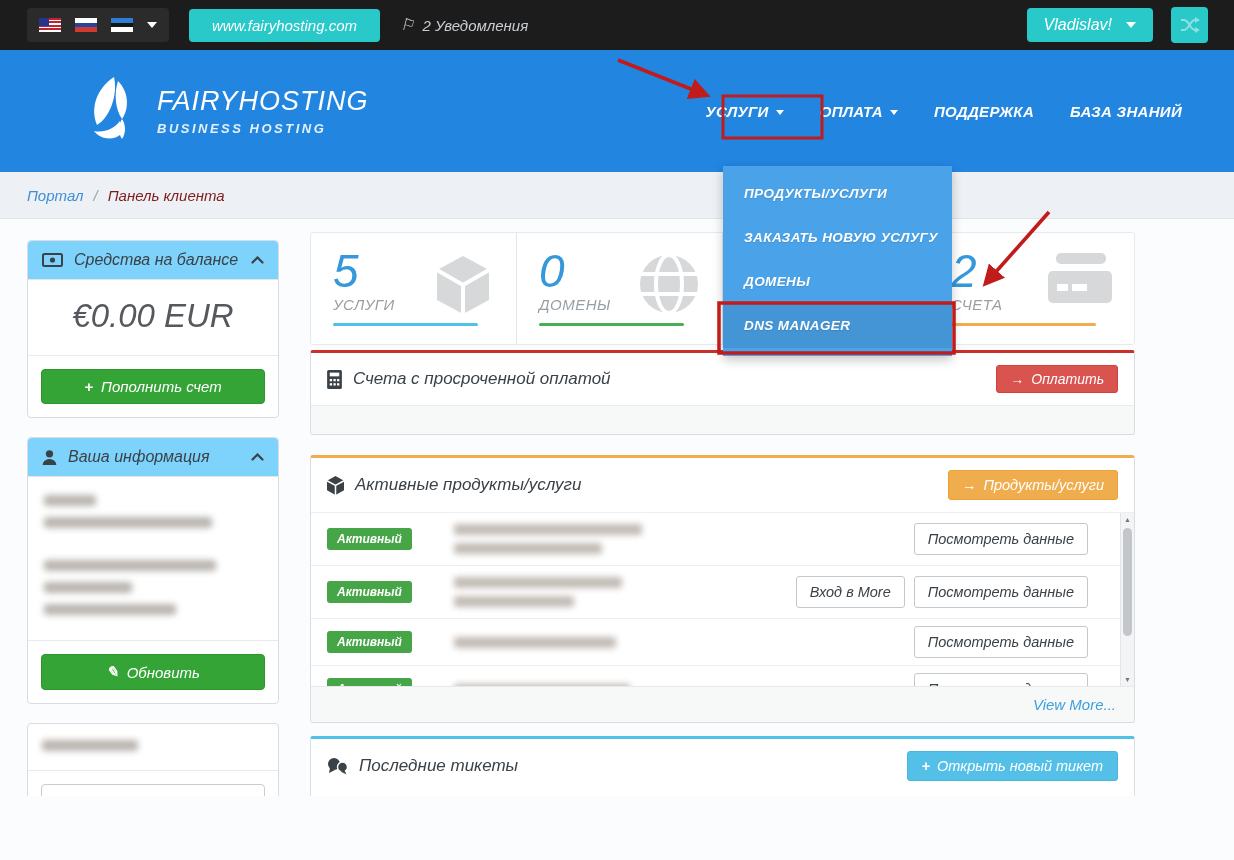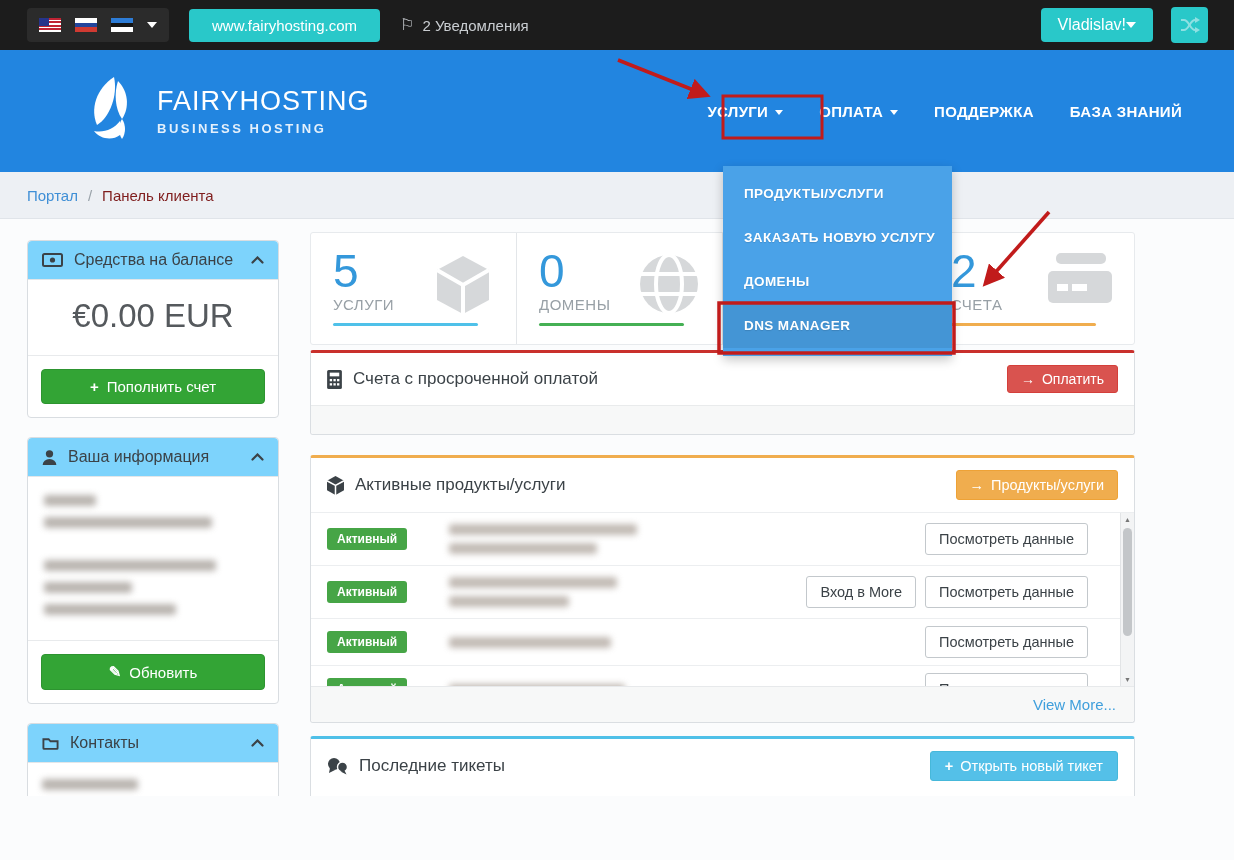--- a/index.html
+++ b/index.html
@@ -1,34 +1,34 @@
 <!DOCTYPE html>
 <html><head>
 <meta charset="utf-8">
 <style>
   * { box-sizing: border-box; margin: 0; padding: 0; }
   html,body { width:1234px; height:860px; overflow:hidden; }
   body { font-family:"Liberation Sans", sans-serif; background:#fbfcfd; color:#3b4247; }
-  .page { position:relative; width:1234px; height:796px; overflow:hidden; }
+  .page { position:relative; width:1234px; height:796px; overflow:hidden;font-style:italic; }
 
   
   .topbar { height:50px; background:#1c1c1c; display:flex; align-items:center; justify-content:space-between; padding:0 26px 0 27px; }
   .tb-left { display:flex; align-items:center; gap:20px; }
   .flags-box { background:#2b2b2b; border-radius:4px; padding:10px 12px; display:flex; align-items:center; gap:14px; }
   .flag { width:22px; height:14px; display:inline-block; position:relative; }
   .flag-us { background:repeating-linear-gradient(180deg,#bf2333 0 1.7px,#fff 1.7px 3.4px); }
   .flag-us::after { content:""; position:absolute; left:0; top:0; width:10px; height:8px; background:#26348b; }
   .flag-ru { background:linear-gradient(180deg,#fff 0 33%,#23459c 33% 66%,#d03a32 66%); }
   .flag-ee { background:linear-gradient(180deg,#2d7cd6 0 33%,#141414 33% 66%,#fff 66%); }
   .tri-down { width:0; height:0; border-left:5px solid transparent; border-right:5px solid transparent; border-top:6px solid #fff; }
   .domain-btn { background:#29c8c9; color:#fff; font-size:15px; padding:8px 23px; border-radius:4px; cursor:pointer; }
   .notif { display:flex; align-items:center; gap:8px; color:#c9cdd1; font-size:15px; cursor:pointer; }
   .notif .gl { font-size:16px; line-height:1; }
   .tb-right { display:flex; align-items:center; gap:18px; }
-  .user-btn { background:#29c8c9; color:#fff; font-size:16px; padding:8px 17px; border-radius:4px; display:flex; align-items:center; gap:0; cursor:pointer; }
+  .user-btn { background:#29c8c9; color:#fff; font-size:16px; padding:8px 17px; border-radius:4px; display:flex; align-items:center; gap:14px; cursor:pointer; }
   .shuffle-btn { background:#29c8c9; width:37px; height:36px; border-radius:4px; display:flex; align-items:center; justify-content:center; cursor:pointer; }
 
   
   .bluebar { height:122px; background:#2285e0; display:flex; align-items:center; justify-content:space-between; padding:0 48px 0 84px; }
   .logo { display:flex; align-items:center; gap:15px; cursor:pointer; }
   .logo-t1 { font-size:27px; color:#fff; letter-spacing:1px; }
   .logo-t2 { font-size:13px; font-weight:bold; color:rgba(255,255,255,.88); letter-spacing:2.5px; margin-top:4px; }
   .nav { display:flex; align-items:center; gap:36px; margin-right:4px; }
   .nav-item { color:#fff; font-size:15px; font-weight:bold; letter-spacing:.3px; display:flex; align-items:center; gap:7px; cursor:pointer; }
   .nav-caret { width:0; height:0; border-left:4px solid transparent; border-right:4px solid transparent; border-top:5px solid #fff; margin-top:2px; }
@@ -225,31 +225,20 @@
         </div>
         <div class="spanel-f">
           <div class="btn-green">
             <span class="gl">✎</span>
             <span>Обновить</span>
           </div>
         </div>
       </div>
 
       <div class="spanel">
-        <div class="spanel-h">
-          <svg width="17" height="14" viewBox="0 0 18 14">
-            <path d="M1.5 3 h5.5 l2 2.2 h7.5 v7.3 a0.7 0.7 0 0 1 -0.7 0.7 h-13.6 a0.7 0.7 0 0 1 -0.7 -0.7 z" fill="none" stroke="#3b4247" stroke-width="2"></path>
-          </svg>
-          <span>Контакты</span>
-          <span class="chev">
-            <svg width="13" height="8" viewBox="0 0 13 8">
-                <path d="M1.5 6.5 L6.5 1.5 L11.5 6.5" stroke="#3b4247" stroke-width="2.2" fill="none" stroke-linecap="round"></path>
-              </svg>
-          </span>
-        </div>
         <div class="contacts-body">
           <div class="blur-line" style="width:96px; margin-bottom:2px;"></div>
         </div>
         <div class="spanel-f">
           <div class="btn-outline">
             <span style="font-weight:bold;">+</span>
             <span>Новый контакт...</span>
           </div>
         </div>
       </div>

